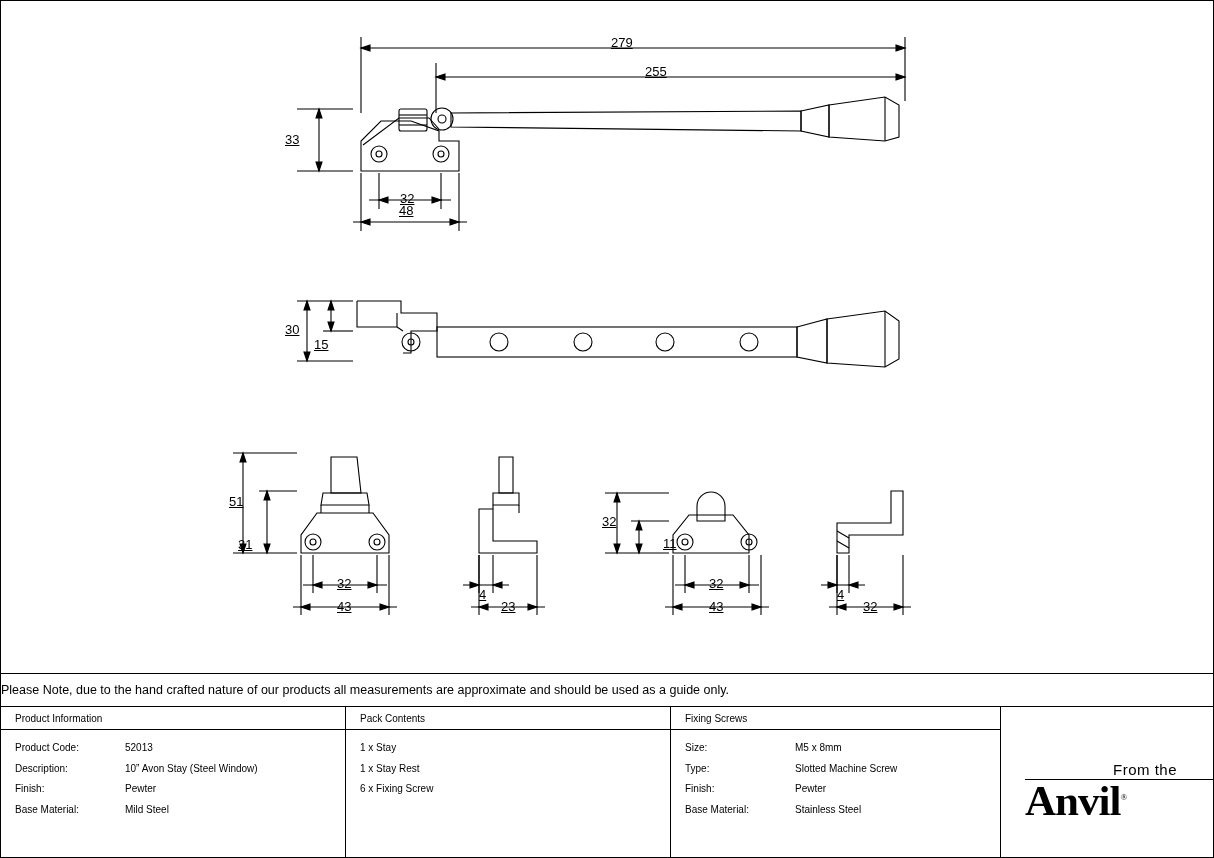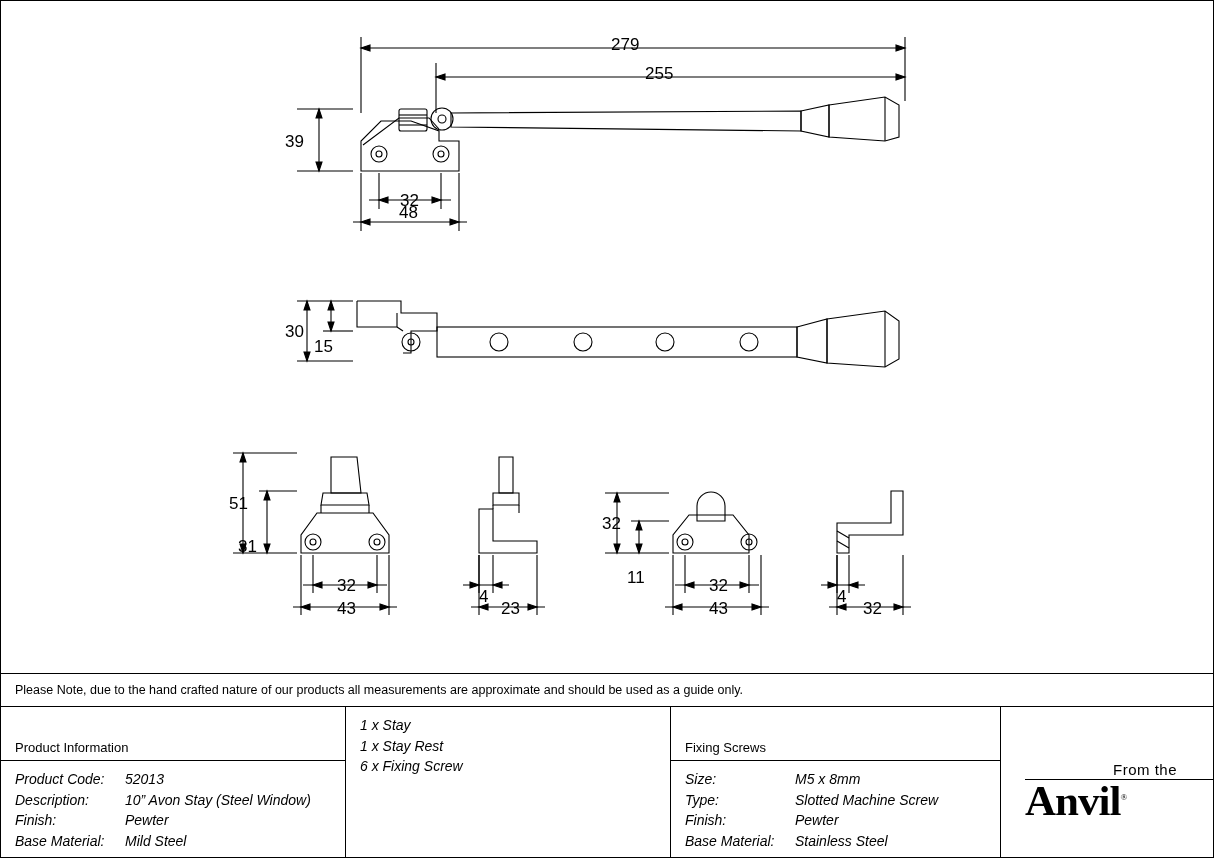--- a/index.html
+++ b/index.html
@@ -15,68 +15,66 @@
     position: relative;
     width: 1214px;
     height: 858px;
     background: #fff;
     border: 1px solid #000;
     box-sizing: border-box;
     overflow: hidden;
   }
   .dim-text {
     position: absolute;
-    font-size: 17px;
+    font-size: 13px;
     color: #000;
     white-space: nowrap;
+    text-decoration: underline;
   }
 
   
   #note-bar {
     position: absolute;
     left: 0; right: 0;
     top: 672px;
     height: 34px;
     border-top: 1px solid #000;
     border-bottom: 1px solid #000;
     box-sizing: border-box;
     display: flex;
     align-items: center;
   }
   #note-bar .note-text {
     font-size: 12.5px;
-    padding-left: 14px;
   }
   #info-area {
     position: absolute;
     left: 0; right: 0;
     top: 706px;
     bottom: 0;
     display: flex;
   }
   .info-col {
     box-sizing: border-box;
     border-right: 1px solid #000;
     position: relative;
   }
   .col-a { width: 345px; }
   .col-b { width: 325px; }
   .col-c { width: 330px; }
   .col-logo { flex: 1; border-right: none; position: relative; }
   .col-head {
-    font-size: 13px;
+    font-size: 10px;
     padding: 6px 0 5px 14px;
     border-bottom: 1px solid #000;
     font-weight: normal;
-    margin-top: 27px;
   }
   .col-body {
     padding: 8px 0 0 14px;
-    font-size: 14px;
-    font-style: italic;
+    font-size: 10px;
   }
   .kv {
     display: flex;
     line-height: 20.5px;
   }
   .kv .k { width: 110px; }
   .kv .v { }
   .plain-row { line-height: 20.5px; }
 
   .logo-wrap {
@@ -297,36 +295,36 @@
       <line x1="836" y1="554" x2="836" y2="614"></line>
       <line x1="902" y1="554" x2="902" y2="614"></line>
       <line x1="828" y1="606" x2="910" y2="606"></line>
       <polygon points="836,606 845,603 845,609" fill="#000"></polygon>
       <polygon points="902,606 893,603 893,609" fill="#000"></polygon>
     </g>
   </svg>
 
   <div class="dim-text" style="left:610px; top:34px;">279</div>
   <div class="dim-text" style="left:644px; top:63px;text-align:right;">255</div>
-  <div class="dim-text" style="left:284px; top:131px;">39</div>
+  <div class="dim-text" style="left:284px; top:131px;">33</div>
   <div class="dim-text" style="left:399px; top:190px;">32</div>
   <div class="dim-text" style="left:398px; top:202px;">48</div>
 
   <div class="dim-text" style="left:284px; top:321px;">30</div>
   <div class="dim-text" style="left:313px; top:336px;">15</div>
 
   <div class="dim-text" style="left:228px; top:493px;">51</div>
   <div class="dim-text" style="left:237px; top:512px;margin-top:24px;">31</div>
   <div class="dim-text" style="left:336px; top:575px;">32</div>
   <div class="dim-text" style="left:336px; top:598px;">43</div>
   <div class="dim-text" style="left:478px; top:586px;">4</div>
   <div class="dim-text" style="left:500px; top:598px;">23</div>
 
   <div class="dim-text" style="left:601px; top:513px;">32</div>
-  <div class="dim-text" style="left:626px; top:535px;margin-top:32px;">11</div>
+  <div class="dim-text" style="left:662px; top:535px;">11</div>
   <div class="dim-text" style="left:708px; top:575px;">32</div>
   <div class="dim-text" style="left:708px; top:598px;">43</div>
   <div class="dim-text" style="left:836px; top:586px;">4</div>
   <div class="dim-text" style="left:862px; top:598px;">32</div>
 
   <div id="note-bar">
     <div class="note-text">Please Note, due to the hand crafted nature of our products all measurements are approximate and should be used as a guide only.</div>
   </div>
 
   <div id="info-area">
@@ -347,20 +345,21 @@
           <span class="v">Pewter</span>
         </div>
         <div class="kv">
           <span class="k">Base Material:</span>
           <span class="v">Mild Steel</span>
         </div>
       </div>
     </div>
 
     <div class="info-col col-b">
+      <div class="col-head">Pack Contents</div>
       <div class="col-body">
         <div class="plain-row">1 x Stay</div>
         <div class="plain-row">1 x Stay Rest</div>
         <div class="plain-row">6 x Fixing Screw</div>
       </div>
     </div>
 
     <div class="info-col col-c">
       <div class="col-head">Fixing Screws</div>
       <div class="col-body">

